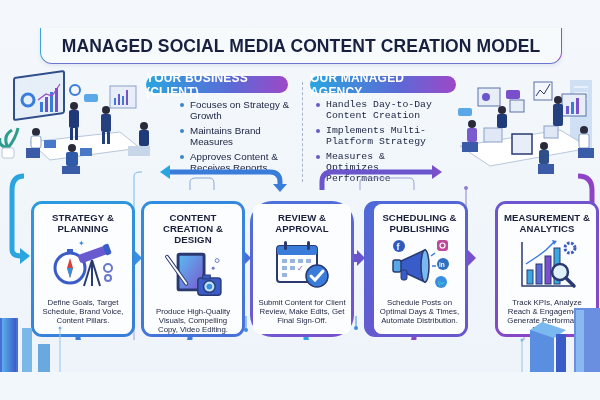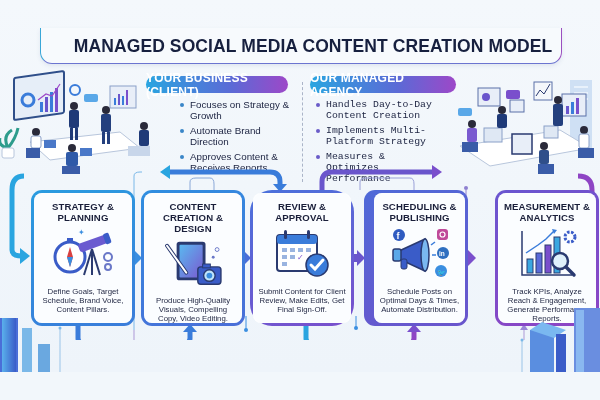--- a/index.html
+++ b/index.html
@@ -15,21 +15,21 @@
   .title-box-inner {
     position: absolute; left: 40px; top: 28px; width: 522px; height: 36px;
     border-left: 1.5px solid #3aa7d8; border-right: 1.5px solid #9b4fc0; border-bottom: 1.5px solid #6b74d0;
     border-radius: 0 0 12px 12px;
     background: #f7fafd;
     box-shadow: 0 2px 4px rgba(60,80,140,0.10);
   }
   .title-text {
     position: absolute; left: 40px; top: 28px; width: 522px; height: 36px;
     display: flex; align-items: center; justify-content: center;
-    font-weight: 700; font-size: 17.5px; letter-spacing: 0.1px; color: #17203f; margin-left: 12px;
+    font-weight: 700; font-size: 17.5px; letter-spacing: 0.1px; color: #17203f;
   }
 
   
   .pill {
     position: absolute; height: 17px; border-radius: 9px;
     background: linear-gradient(90deg, #2aa5e0 0%, #5b6ad6 60%, #9d48c8 100%);
     color: #fff; font-weight: 700; font-size: 12px;
     display: flex; align-items: center; justify-content: center; letter-spacing: 0.2px;
   }
   .pill-client { left: 146px; top: 76px; width: 142px; }
@@ -47,21 +47,21 @@
   
   .scene { position: absolute; }
   .scene-left { left: 0; top: 70px; width: 150px; height: 115px; }
   .scene-right { left: 450px; top: 70px; width: 150px; height: 115px; }
 
   
   .flow { position: absolute; left: 0; top: 160px; width: 600px; height: 180px; pointer-events: none; }
 
   
   .card {
-    position: absolute; top: 190px; width: 104px; height: 136px;
+    position: absolute; top: 201px; width: 104px; height: 136px;
     border-radius: 11px; padding: 3px;
   }
   .card-inner {
     width: 100%; height: 100%; background: #fbfdff; border-radius: 8px;
     display: flex; flex-direction: column; align-items: center;
     padding-top: 8px; box-shadow: inset 0 0 0 1px rgba(255,255,255,0.6);
   }
   .card-title { font-weight: 700; font-size: 9.6px; line-height: 11px; text-align: center; color: #1a1f3a; letter-spacing: 0.1px; }
   .card-icon { width: 70px; height: 54px; margin-top: 4px; }
   .card-desc { font-size: 7.8px; line-height: 9px; text-align: center; color: #1e2440; margin-top: 6px; padding: 0 5px; font-weight: 500; }
@@ -154,21 +154,21 @@
 
   <div class="title-box-inner"></div>
   <div class="title-text">MANAGED SOCIAL MEDIA CONTENT CREATION MODEL</div>
 
   <div class="pill pill-client">YOUR BUSINESS (CLIENT)</div>
   <div class="pill pill-agency">OUR MANAGED AGENCY</div>
   <div class="divider"></div>
 
   <ul class="bullets bullets-client">
     <li>Focuses on Strategy &amp; Growth</li>
-    <li>Automate Brand Direction</li>
+    <li>Maintains Brand Measures</li>
     <li>Approves Content &amp; Receives Reports</li>
   </ul>
   <ul class="bullets bullets-agency">
     <li>Handles Day-to-Day Content Creation</li>
     <li>Implements Multi-Platform Strategy</li>
     <li>Measures &amp; Optimizes Performance</li>
   </ul>
 
   <svg class="flow" viewBox="0 160 600 180">
     <defs>

